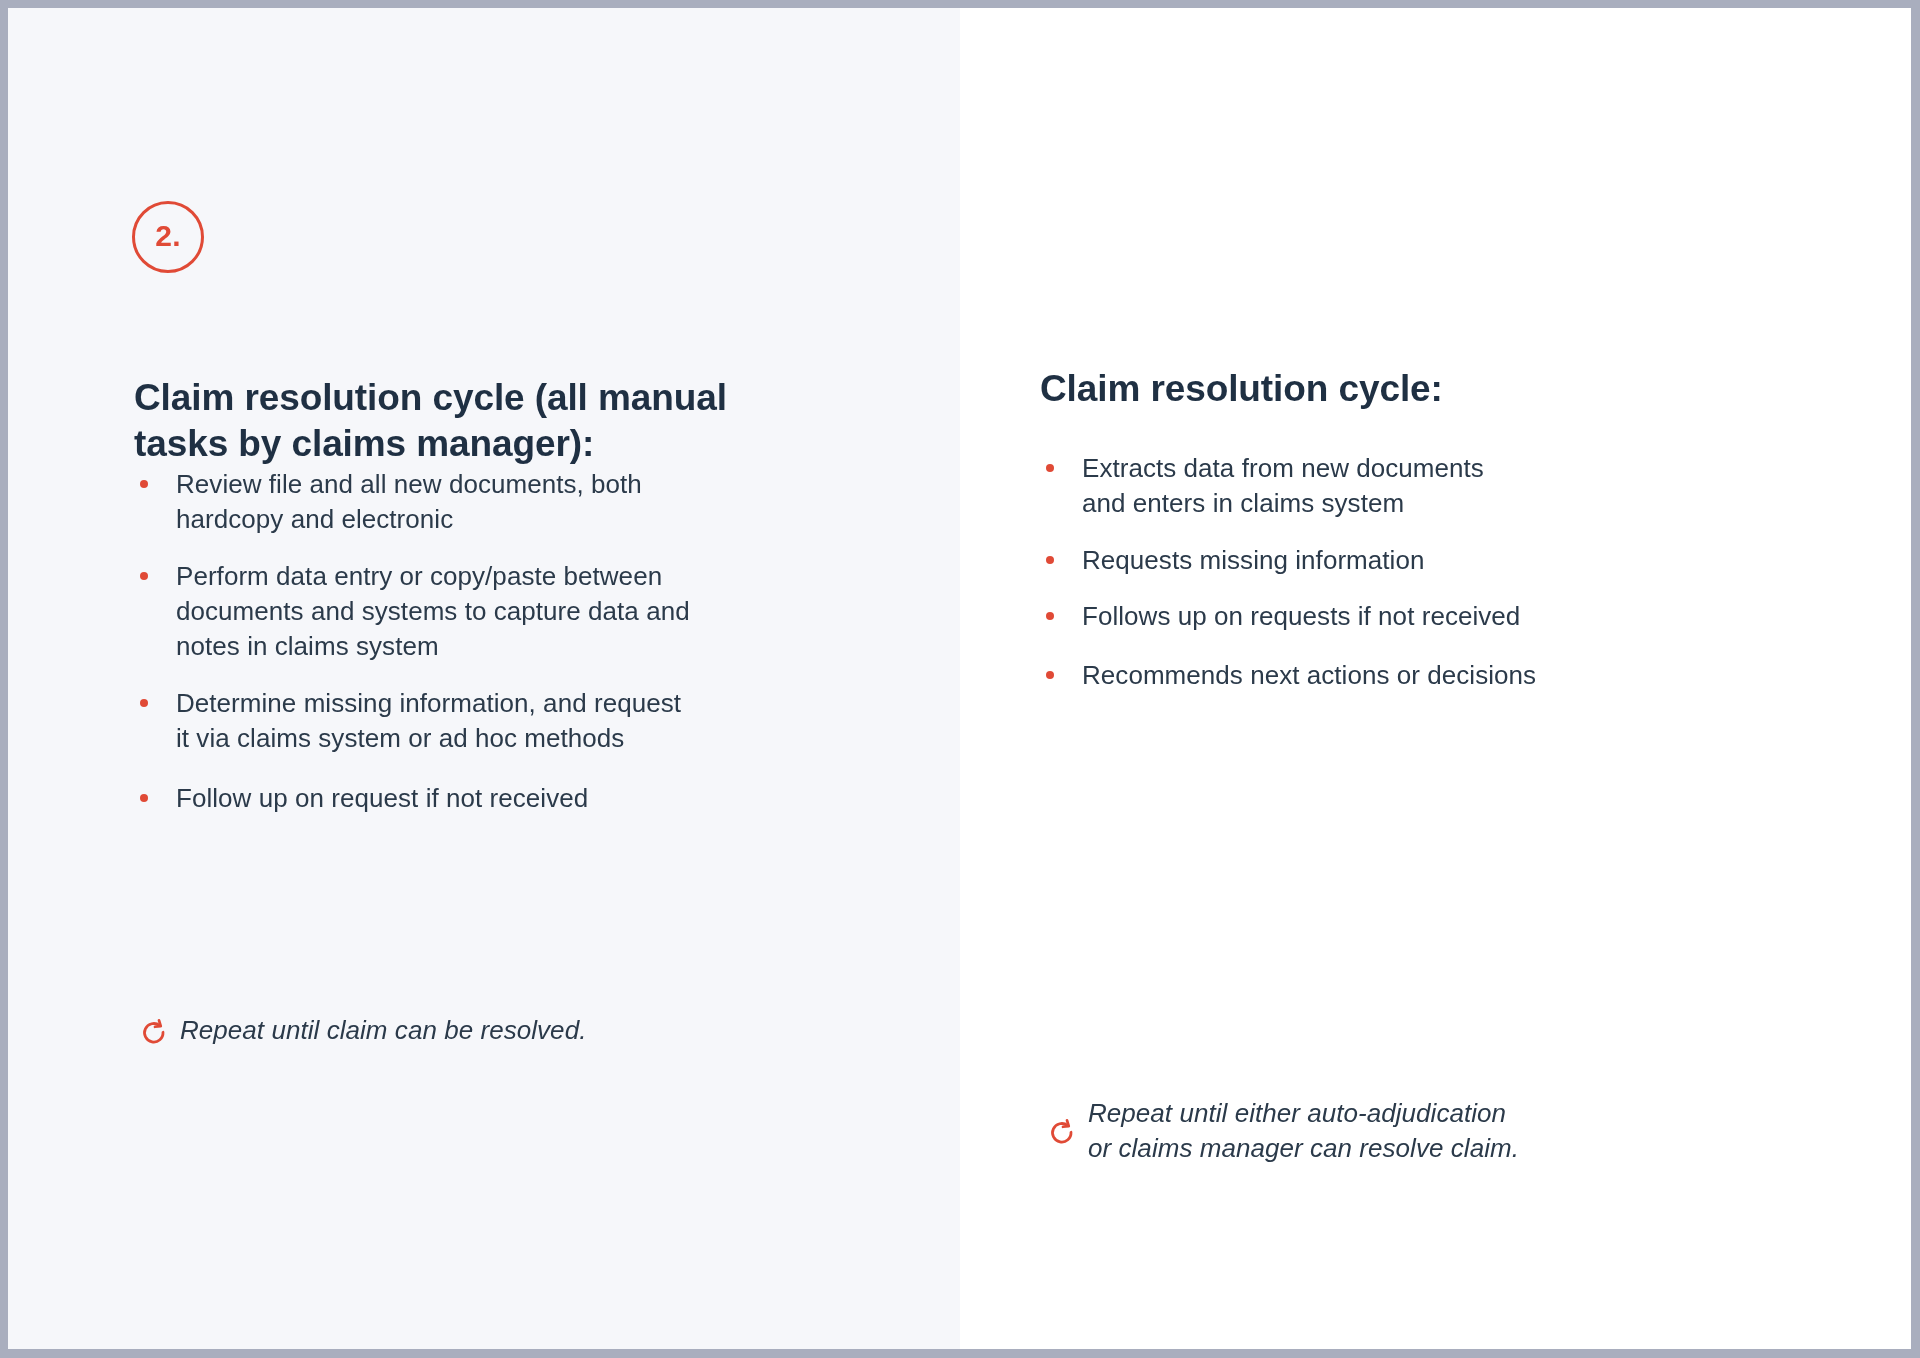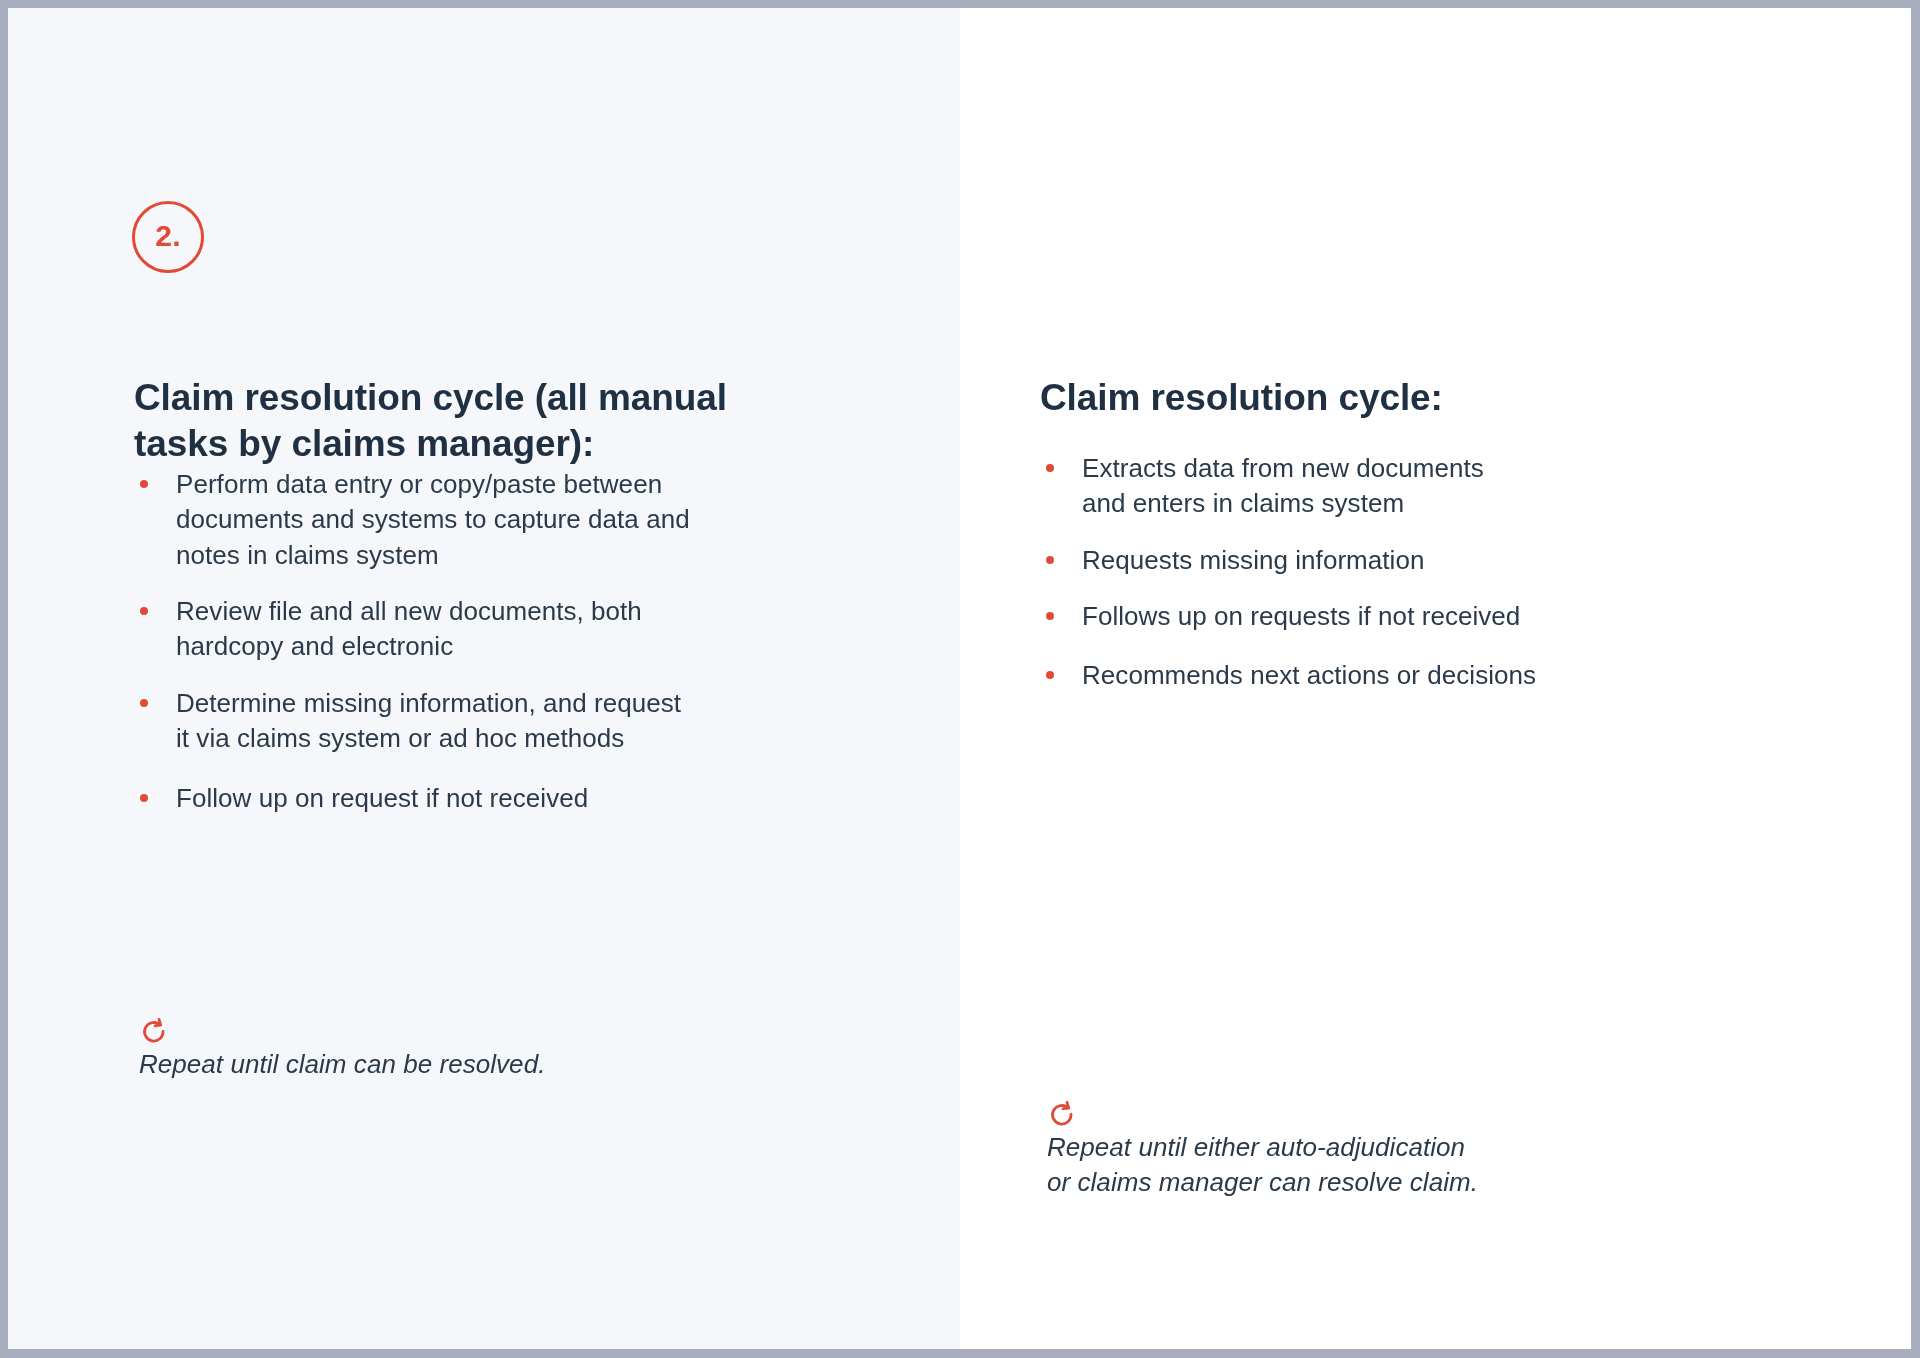--- a/index.html
+++ b/index.html
@@ -79,21 +79,21 @@
     line-height: 1.26;
     letter-spacing: -0.1px;
   }
   .heading-left {
     left: 126px;
     top: 336px;
     width: 660px;
   }
   .heading-right {
     left: 1038px;
-    top: 345px;
+    top: 336px;
     width: 700px;
     margin-top: 22px;
   }
 
   
   .bullets {
     position: absolute;
     list-style: none;
     margin: 0;
     padding: 0;
@@ -133,22 +133,21 @@
   }
   .bullet-text {
     display: block;
     white-space: pre-line;
   }
 
   
   .repeat {
     position: absolute;
     display: flex;
-    align-items: flex-start;
-    flex-direction: column;
+    align-items: center;
   }
   .repeat-left {
     left: 131px;
     top: 1005px;
     width: 700px;
   }
   .repeat-right {
     left: 1045px;
     top: 1088px;
     width: 720px;
@@ -179,28 +178,28 @@
 
       <div class="badge">
         <span class="badge-text">2.</span>
       </div>
 
       <h2 class="heading heading-left">Claim resolution cycle (all manual tasks by claims manager):</h2>
 
       <ul class="bullets bullets-left">
         <li class="bullet-item">
           <span class="bullet-dot"></span>
+          <span class="bullet-text">Review file and all new documents, both
+hardcopy and electronic</span>
+        </li>
+        <li class="bullet-item">
+          <span class="bullet-dot"></span>
           <span class="bullet-text">Perform data entry or copy/paste between
 documents and systems to capture data and
 notes in claims system</span>
-        </li>
-        <li class="bullet-item">
-          <span class="bullet-dot"></span>
-          <span class="bullet-text">Review file and all new documents, both
-hardcopy and electronic</span>
         </li>
         <li class="bullet-item">
           <span class="bullet-dot"></span>
           <span class="bullet-text">Determine missing information, and request
 it via claims system or ad hoc methods</span>
         </li>
         <li class="bullet-item">
           <span class="bullet-dot"></span>
           <span class="bullet-text">Follow up on request if not received</span>
         </li>

